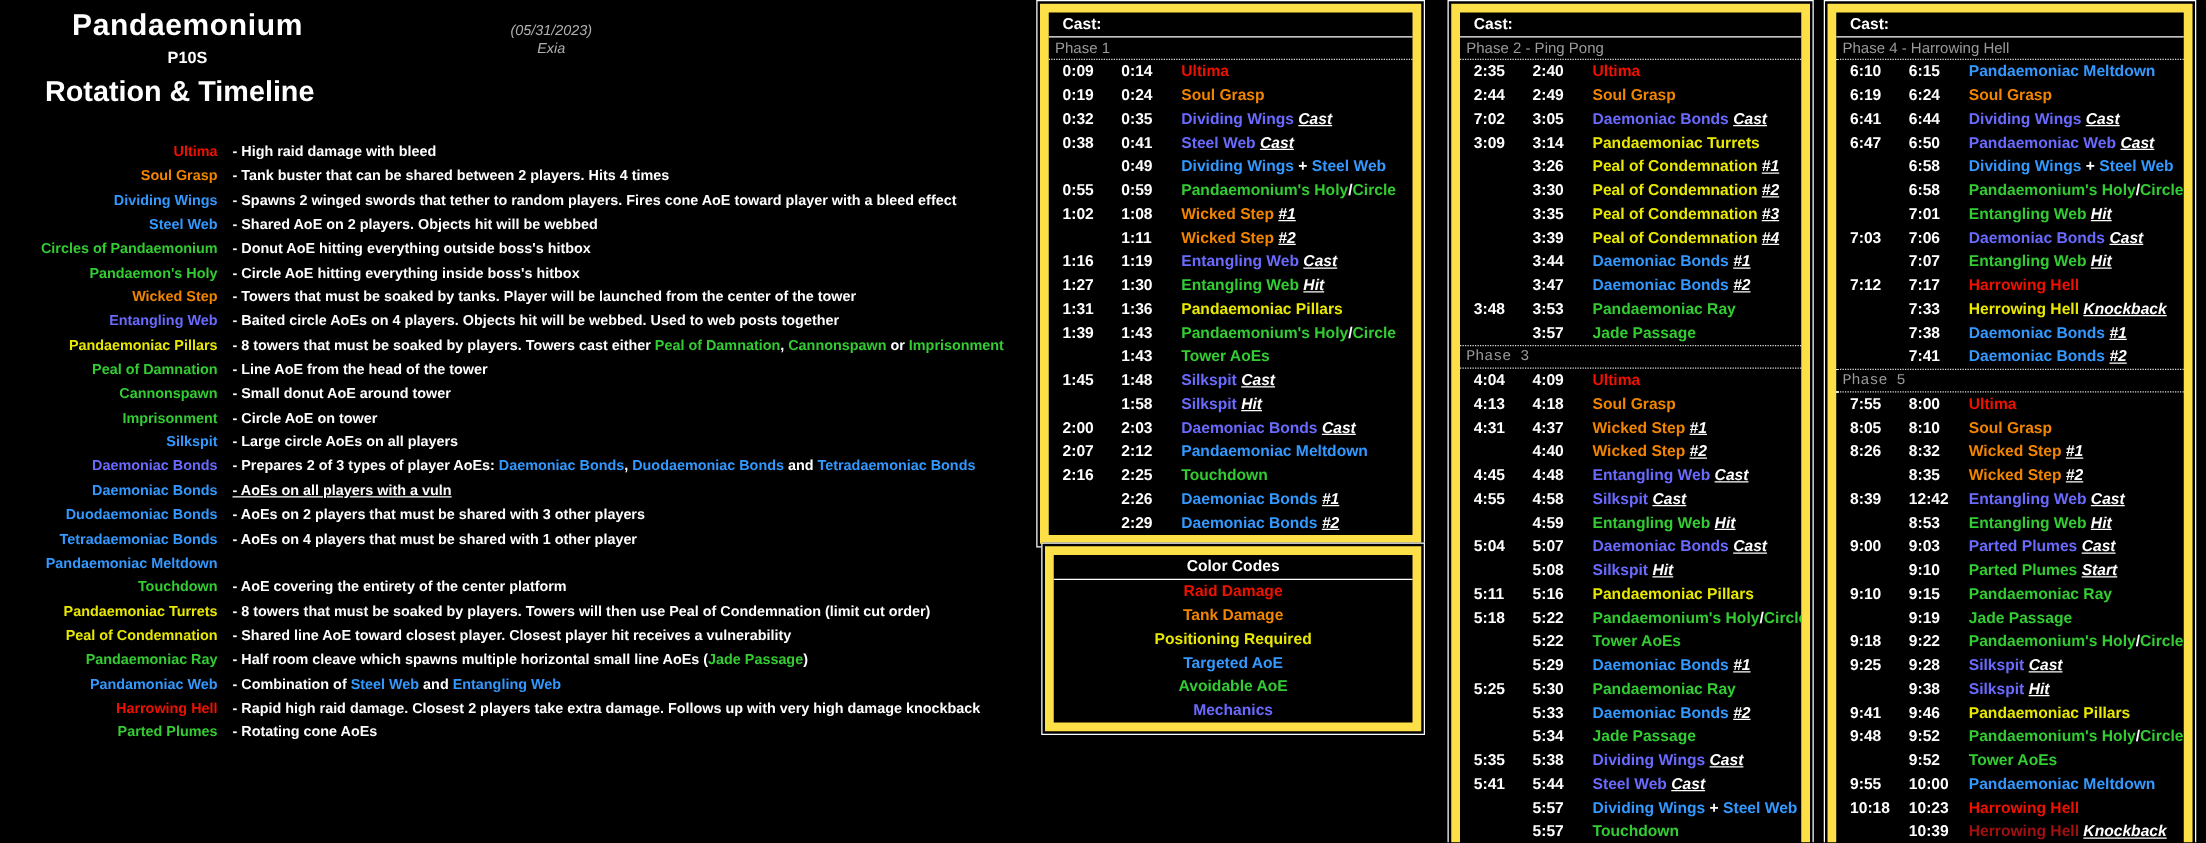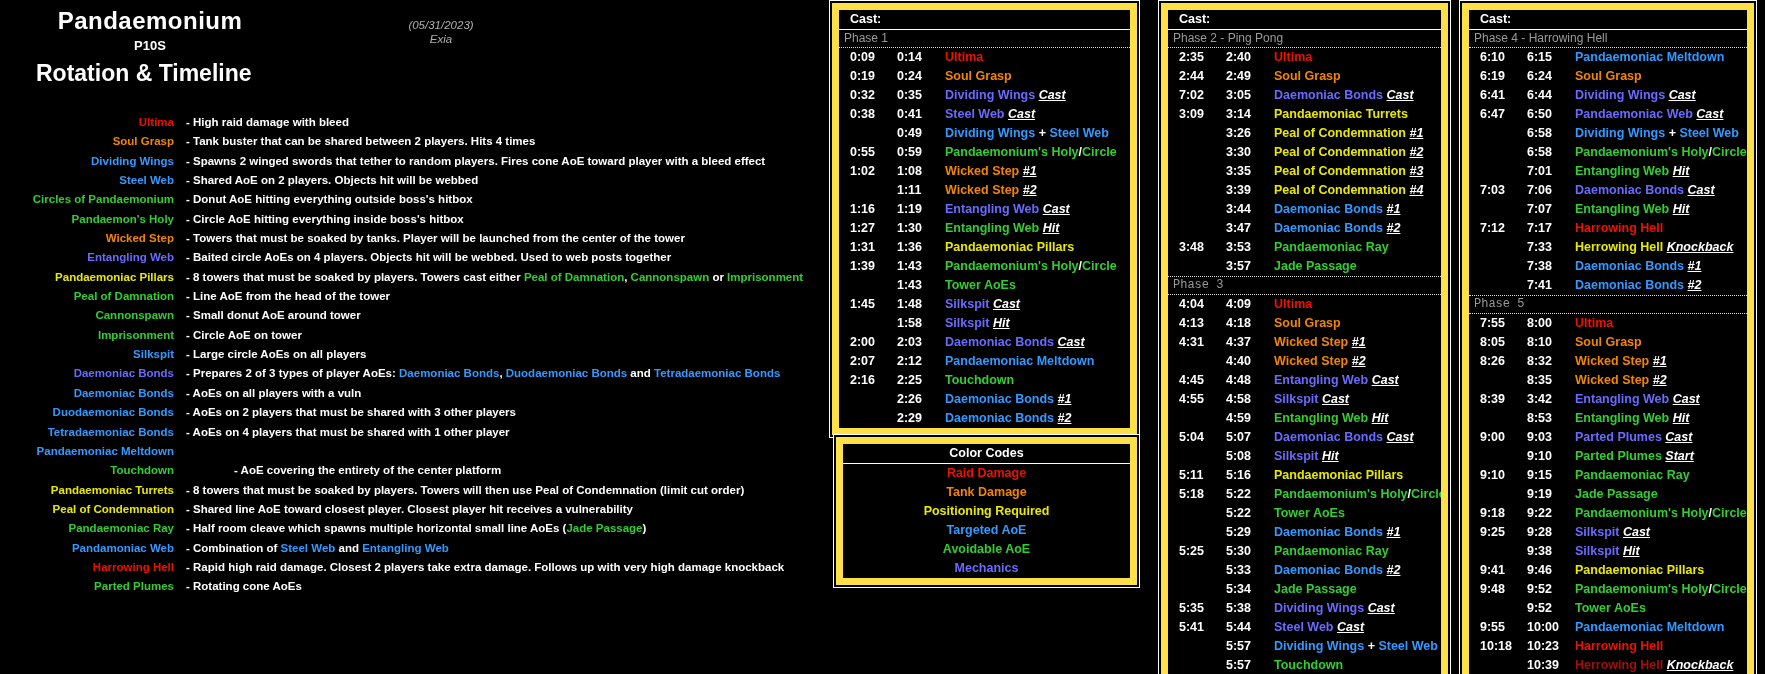--- a/index.html
+++ b/index.html
@@ -108,36 +108,36 @@
       <div class="g-row">
         <span class="g-term" style="color: rgb(51, 153, 255);">Silkspit</span>
         <span class="g-desc"><span style="color: rgb(255, 255, 255);">- Large circle AoEs on all players</span></span>
       </div>
       <div class="g-row">
         <span class="g-term" style="color: rgb(106, 106, 255);">Daemoniac Bonds</span>
         <span class="g-desc"><span style="color: rgb(255, 255, 255);">- Prepares 2 of 3 types of player AoEs: </span><span style="color: rgb(51, 153, 255);">Daemoniac Bonds</span><span style="color: rgb(255, 255, 255);">, </span><span style="color: rgb(51, 153, 255);">Duodaemoniac Bonds</span><span style="color: rgb(255, 255, 255);"> and </span><span style="color: rgb(51, 153, 255);">Tetradaemoniac Bonds</span></span>
       </div>
       <div class="g-row">
         <span class="g-term" style="color: rgb(51, 153, 255);">Daemoniac Bonds</span>
-        <span class="g-desc"><span style="color: rgb(255, 255, 255);">- AoEs on all players with a vuln</span></span>
+        <span class="g-desc"><span style="color: rgb(255, 255, 255); text-decoration: underline;">- AoEs on all players with a vuln</span></span>
       </div>
       <div class="g-row">
         <span class="g-term" style="color: rgb(51, 153, 255);">Duodaemoniac Bonds</span>
         <span class="g-desc"><span style="color: rgb(255, 255, 255);">- AoEs on 2 players that must be shared with 3 other players</span></span>
       </div>
       <div class="g-row">
         <span class="g-term" style="color: rgb(51, 153, 255);">Tetradaemoniac Bonds</span>
         <span class="g-desc"><span style="color: rgb(255, 255, 255);">- AoEs on 4 players that must be shared with 1 other player</span></span>
       </div>
       <div class="g-row">
         <span class="g-term" style="color: rgb(51, 153, 255);">Pandaemoniac Meltdown</span>
       </div>
       <div class="g-row">
         <span class="g-term" style="color: rgb(51, 204, 51);">Touchdown</span>
-        <span class="g-desc"><span style="color: rgb(255, 255, 255); margin-left: 48px;">- AoE covering the entirety of the center platform</span></span>
+        <span class="g-desc"><span style="color: rgb(255, 255, 255);">- AoE covering the entirety of the center platform</span></span>
       </div>
       <div class="g-row">
         <span class="g-term" style="color: rgb(232, 232, 0);">Pandaemoniac Turrets</span>
         <span class="g-desc"><span style="color: rgb(255, 255, 255);">- 8 towers that must be soaked by players. Towers will then use Peal of Condemnation (limit cut order)</span></span>
       </div>
       <div class="g-row">
         <span class="g-term" style="color: rgb(232, 232, 0);">Peal of Condemnation</span>
         <span class="g-desc"><span style="color: rgb(255, 255, 255);">- Shared line AoE toward closest player. Closest player hit receives a vulnerability</span></span>
       </div>
       <div class="g-row">
@@ -539,21 +539,21 @@
           <span class="c2">8:32</span>
           <span class="lbl"><span style="color: rgb(242, 133, 0);">Wicked Step </span><span class="it" style="color: rgb(255, 255, 255);">#1</span></span>
         </div>
         <div class="row">
           <span class="c1"></span>
           <span class="c2">8:35</span>
           <span class="lbl"><span style="color: rgb(242, 133, 0);">Wicked Step </span><span class="it" style="color: rgb(255, 255, 255);">#2</span></span>
         </div>
         <div class="row">
           <span class="c1">8:39</span>
-          <span class="c2">3:42</span>
+          <span class="c2">12:42</span>
           <span class="lbl"><span style="color: rgb(106, 106, 255);">Entangling Web </span><span class="it" style="color: rgb(255, 255, 255);">Cast</span></span>
         </div>
         <div class="row">
           <span class="c1"></span>
           <span class="c2">8:53</span>
           <span class="lbl"><span style="color: rgb(51, 204, 51);">Entangling Web </span><span class="it" style="color: rgb(255, 255, 255);">Hit</span></span>
         </div>
         <div class="row">
           <span class="c1">9:00</span>
           <span class="c2">9:03</span>

